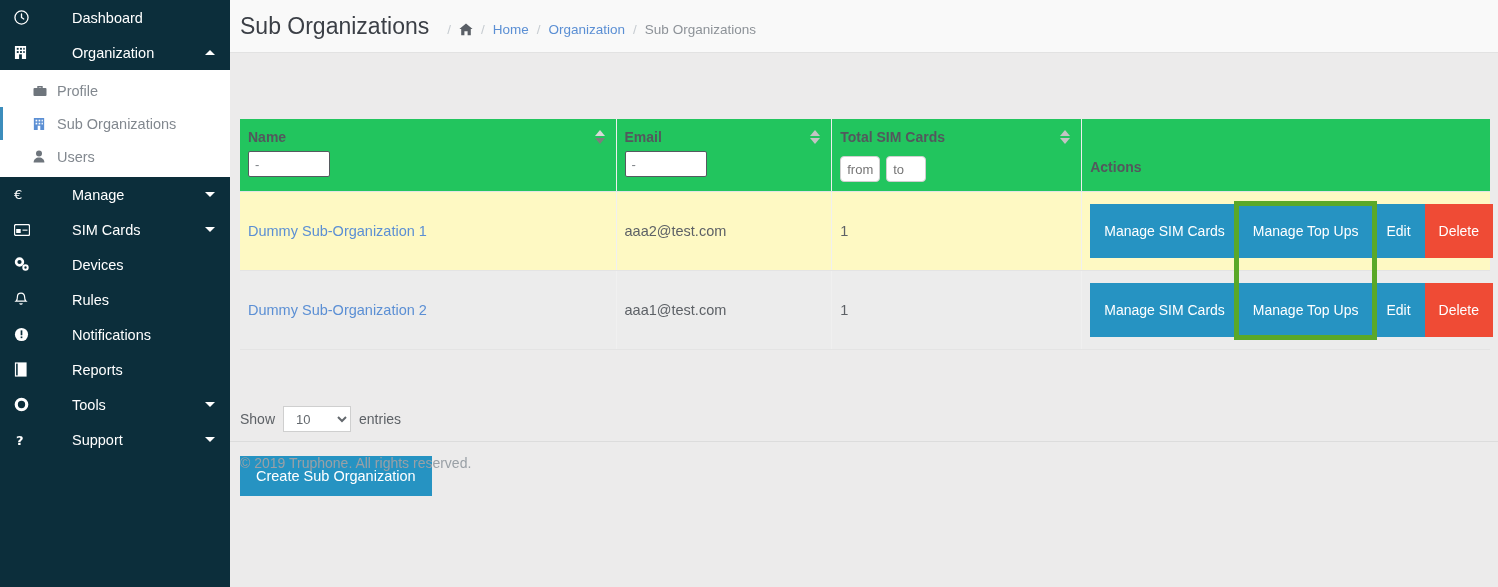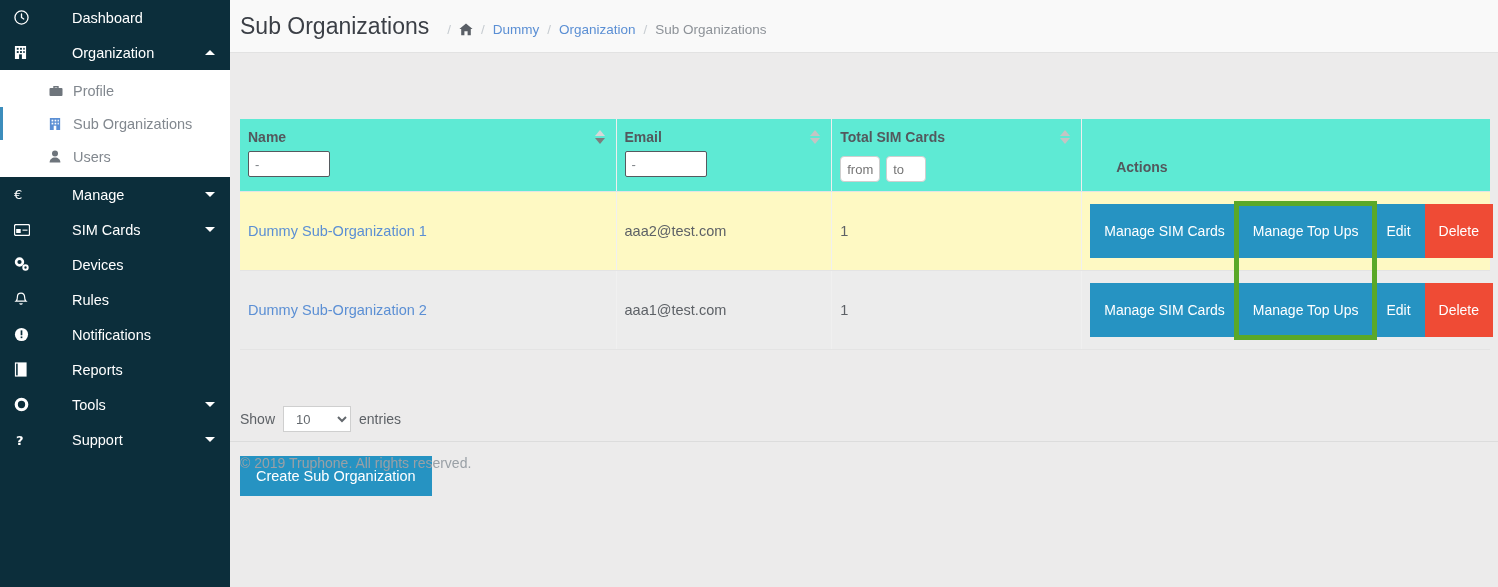--- a/index.html
+++ b/index.html
@@ -68,21 +68,21 @@
     border-right: 5px solid transparent;
     border-bottom: 5px solid #ffffff;
   }
 
   
   .submenu { background: #ffffff; padding: 4px 0; }
   .sub-item {
     display: flex;
     align-items: center;
     height: 33px;
-    padding-left: 46px;
+    padding-left: 30px;
     font-size: 14.5px;
     color: #82888f;
     cursor: pointer;
     position: relative;
     border-left: 3px solid transparent;
   }
   .sub-item.active { border-left: 3px solid #3c8dbc; }
   .sub-item.active .s-ico { color: #5b8fd4; }
   .sub-item .s-ico {
     width: 24px; flex: 0 0 24px;
@@ -144,21 +144,21 @@
   }
 
   table.dt {
     width: 100%;
     border-collapse: collapse;
     font-size: 14px;
     color: #5d6166;
     table-layout: fixed;
   }
   table.dt thead th {
-    background: #5eead4;
+    background: #22c55e;
     border-bottom: 1px solid #e4e4e4;
     border-right: 1px solid #eeeeee;
     text-align: left;
     vertical-align: top;
     padding: 10px 8px 9px 8px;
     font-weight: 700;
     font-size: 14px;
     color: #53585d;
     position: relative;
   }
@@ -472,21 +472,21 @@
     <div class="topbar">
       <div class="page-title">Sub Organizations</div>
       <div class="crumbs">
         <span class="sep">/</span>
         <span class="home">
           <svg width="14" height="13" viewBox="0 0 14 13">
               <path d="M7 0.6 0.4 6.1h1.8v6.2h3.2V8.3h3.2v4h3.2V6.1h1.8z" fill="#5a5f66"></path>
             </svg>
         </span>
         <span class="sep">/</span>
-        <a>Dummy</a>
+        <a>Home</a>
         <span class="sep">/</span>
         <a>Organization</a>
         <span class="sep">/</span>
         <span class="cur">Sub Organizations</span>
       </div>
     </div>
 
     <div class="body-area">
 
       <div class="table-wrap">
@@ -526,21 +526,21 @@
                       <span class="up"></span>
                       <span class="dn"></span>
                     </span>
                 </div>
                 <div class="rng-wrap">
                   <input class="filter-in rng" placeholder="from" style="">
                   <input class="filter-in rng" placeholder="to" style="">
                 </div>
               </th>
               <th class="last">
-                <div class="th-line" style="padding-top:30px;margin-left:26px;">
+                <div class="th-line" style="padding-top:30px;">
                   <span class="th-txt">Actions</span>
                 </div>
               </th>
             </tr>
           </thead>
           <tbody>
             <tr class="odd">
               <td>
                 <a class="org-link">Dummy Sub-Organization 1</a>
               </td>

